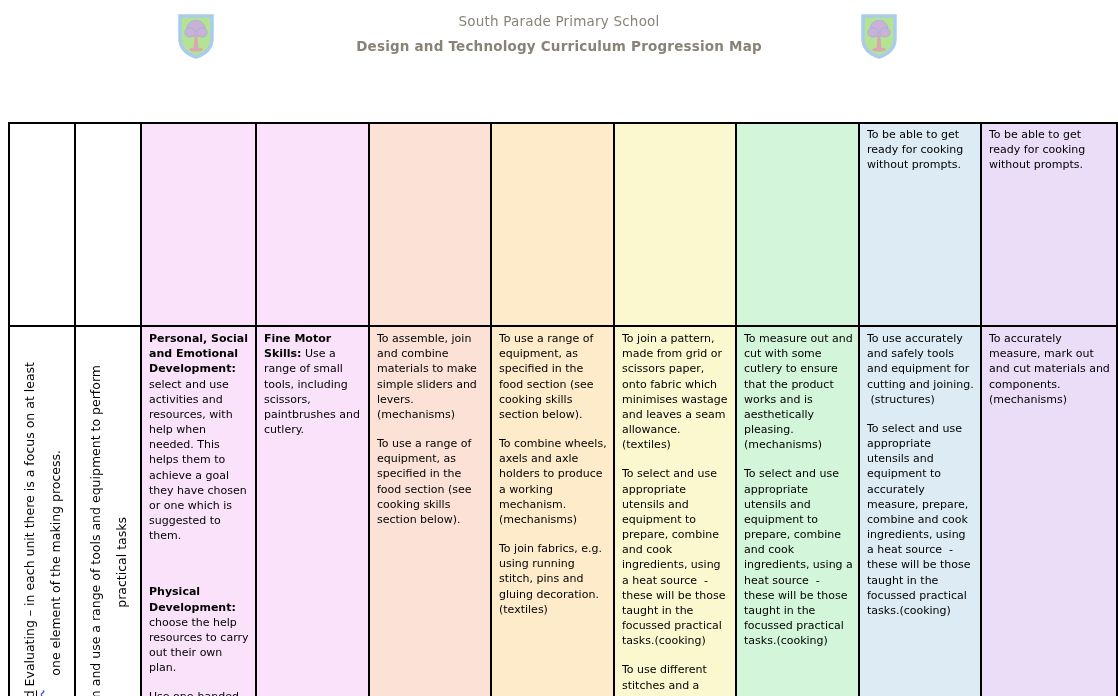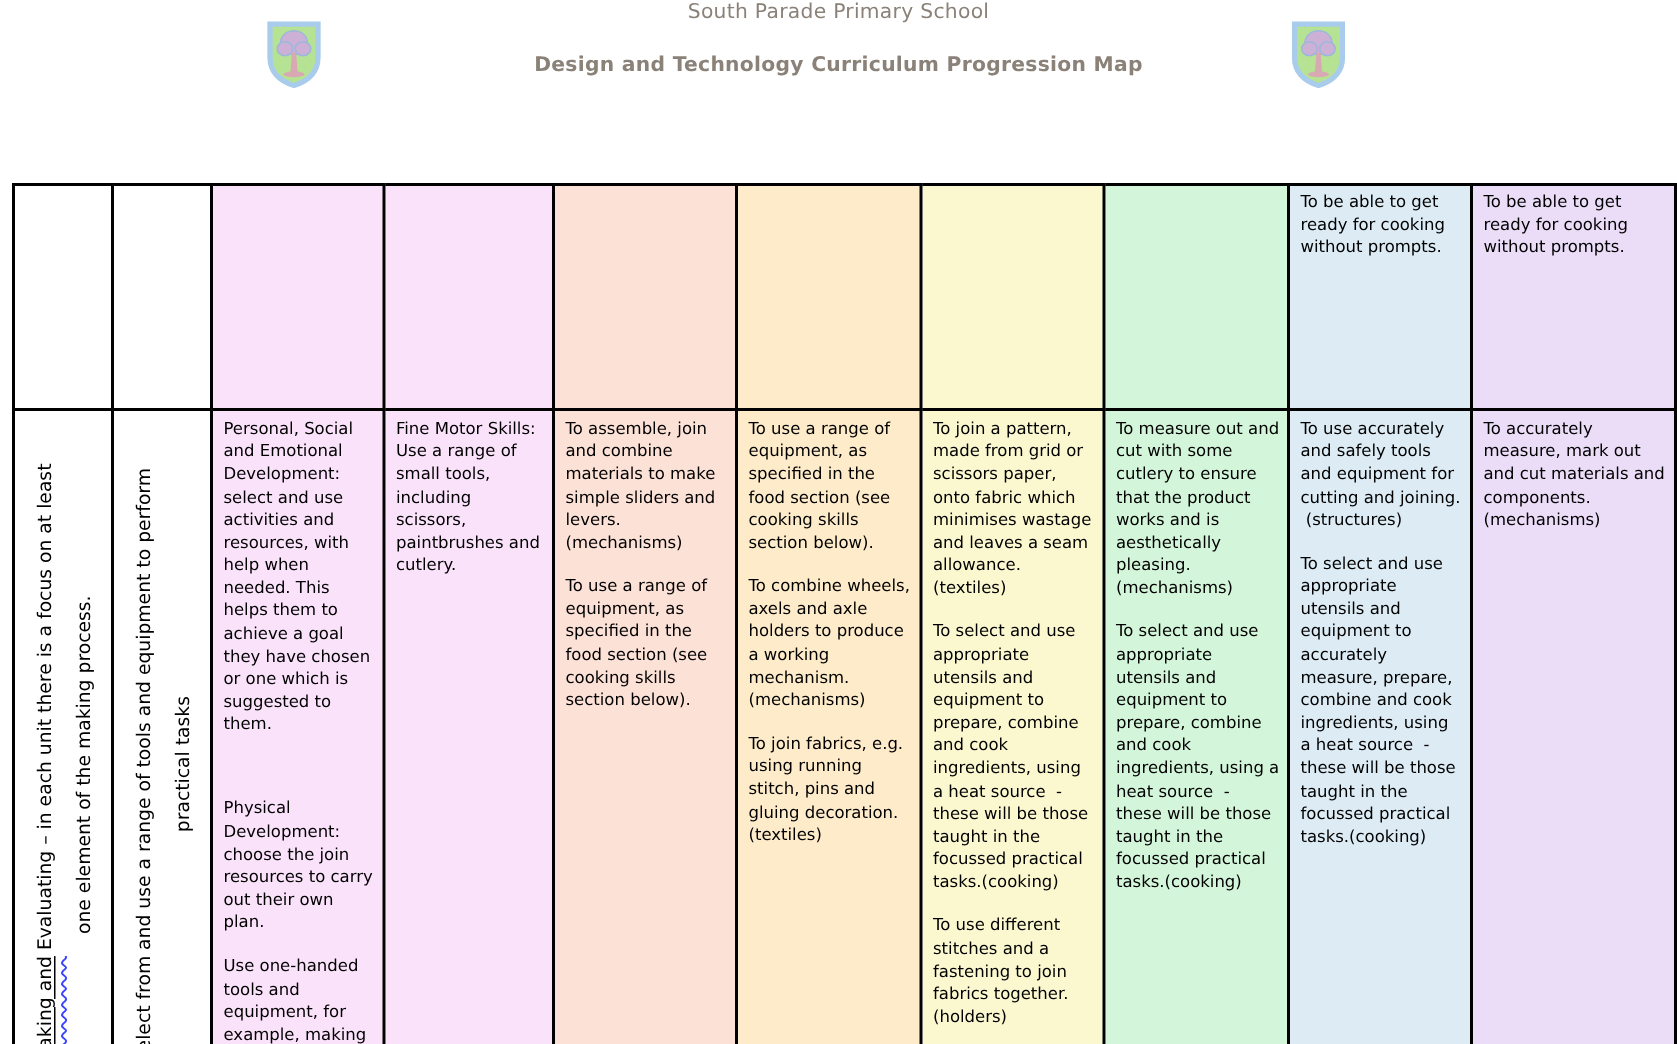--- a/index.html
+++ b/index.html
@@ -2,38 +2,38 @@
 <html><head>
 <meta charset="utf-8">
 <style>
   * { box-sizing: border-box; }
   html,body { margin:0; padding:0; }
   body {
     width:1118px; height:696px; background:#ffffff; overflow:hidden;
     font-family:"DejaVu Sans", sans-serif; position:relative;
   }
   .page-header { position:absolute; top:0; left:0; width:1118px; height:120px; }
-  .title-block { position:absolute; top:0; left:0; width:1118px; text-align:center; }
+  .title-block { position:absolute; top:13px; left:0; width:1118px; text-align:center; }
   .title-line1 { font-size:13.5px; letter-spacing:.2px; }
-  .title-line2 { font-size:13.5px; font-weight:bold; margin-top:19px; letter-spacing:.2px; }
+  .title-line2 { font-size:13.5px; font-weight:bold; margin-top:9px; letter-spacing:.2px; }
   .crest { position:absolute; top:14px; }
   .crest.left  { left:178px; }
   .crest.right { left:861px; }
 
   table.curriculum {
     position:absolute; left:8px; top:122px;
     width:1108px; border-collapse:collapse; table-layout:fixed;
   }
   td { border:2px solid #000; vertical-align:top; padding:4px 5px 4px 7px; overflow:hidden; }
-  tr.header-row { height:150px; }
+  tr.header-row { height:203px; }
   tr.body-row   { height:409px; }
   td .toptext { font-size:11px; line-height:1.36; white-space:pre-wrap; }
   td p { margin:0 0 14px 0; font-size:11px; line-height:1.38; white-space:pre-wrap; }
   td p.blank { height:13px; margin:0 0 14px 0; }
-  td p b { font-weight:normal; }
+  td p b { font-weight:bold; }
 
   td.label-cell { vertical-align:middle; padding:3px; }
   .vert-wrap { display:flex; flex-direction:row; justify-content:center; align-items:center;
                gap:11px; height:100%; }
   .vline { writing-mode:vertical-rl; transform:rotate(180deg); white-space:nowrap;
            font-size:12.5px; }
   .ul-solid { text-decoration:underline; text-decoration-color:#000; }
   .ul-wavy  { text-decoration:underline wavy #3b45ff; text-underline-offset:4px; }
 </style>
 </head>
@@ -109,21 +109,21 @@
     </td>
     <td class="label-cell">
       <div class="vert-wrap">
         <span class="vline">select from and use a range of tools and equipment to perform</span>
         <span class="vline">practical tasks</span>
       </div>
     </td>
     <td style="background: rgb(250, 227, 250);">
           <p><b>Personal, Social and Emotional Development:</b><span> select and use activities and resources, with help when needed. This helps them to achieve a goal they have chosen or one which is suggested to them.</span></p>
           <p class="blank"></p>
-          <p><b>Physical Development:</b><span> choose the join resources to carry out their own plan.</span></p>
+          <p><b>Physical Development:</b><span> choose the help resources to carry out their own plan.</span></p>
           <p><span>Use one-handed tools and equipment, for example, making snips in paper with scissors.</span></p>
         </td>
     <td style="background: rgb(250, 227, 250);">
           <p><b>Fine Motor Skills:</b><span> Use a range of small tools, including scissors, paintbrushes and cutlery.</span></p>
         </td>
     <td style="background: rgb(252, 225, 215);">
           <p><span>To assemble, join and combine materials to make simple sliders and levers. (mechanisms)</span></p>
           <p><span>To use a range of equipment, as specified in the food section (see cooking skills section below).</span></p>
         </td>
     <td style="background: rgb(253, 235, 201);">

